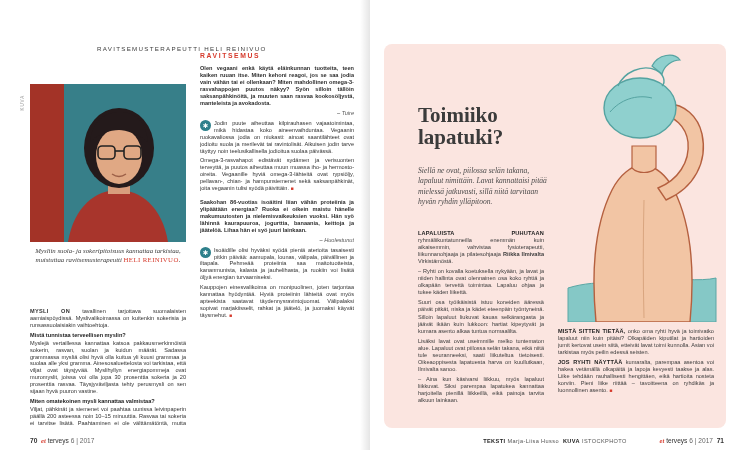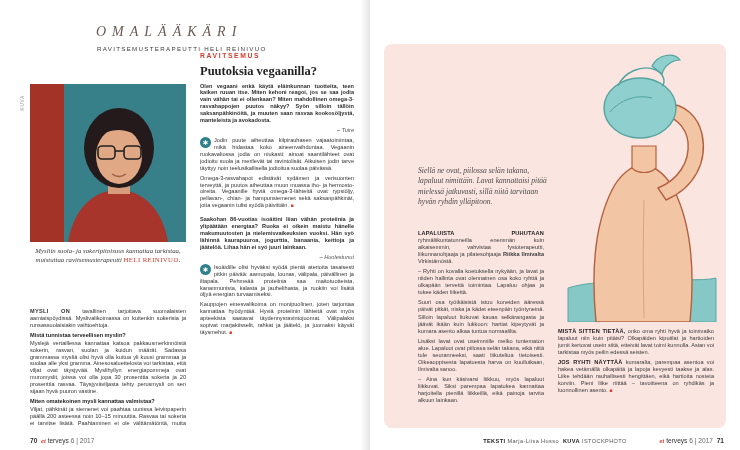--- a/index.html
+++ b/index.html
@@ -64,21 +64,20 @@
            letter-spacing:.4px;color:#555}
   .credits b{color:#222}
 </style>
 </head>
 <body>
 
 <div class="spread">
 
   <div class="page-left">
 
-    <div class="kicker">OMALÄÄKÄRI</div>
     <div class="kicker-sub">RAVITSEMUSTERAPEUTTI HELI REINIVUO</div>
 
     <div class="vcredit">KUVA</div>
 
     <div class="photo">
       <svg width="156" height="158" viewBox="0 0 156 158">
         <rect width="156" height="158" fill="#377f89"></rect>
         <rect width="34" height="158" fill="#a33327"></rect>
         <path d="M38,158 C44,122 66,106 88,106 C110,106 132,122 138,158 Z" fill="#a8352c"></path>
         <rect x="78" y="92" width="22" height="18" fill="#d89d7d"></rect>
@@ -98,21 +97,20 @@
     <div class="lcol1 small">
       <p><b class="lead">MYSLI ON</b><span> tavallinen tarjottava suomalaisten aamiaispöydissä. Myslivalikoimassa on kuitenkin sokerisia ja runsassuolaisiakin vaihtoehtoja.</span></p>
       <p class="subq">Mistä tunnistaa terveellisen myslin?</p>
       <p>Myslejä vertaillessa kannattaa katsoa pakkausmerkinnöistä sokerin, rasvan, suolan ja kuidun määrät. Sadassa grammassa mysliä olisi hyvä olla kuitua yli kuusi grammaa ja suolaa alle yksi gramma. Ainesosaluettelosta voi tarkistaa, että viljat ovat täysjyvää. Myslihyllyn energiapommeja ovat muromyslit, joissa voi olla jopa 30 prosenttia sokeria ja 20 prosenttia rasvaa. Täysjyväviljasta tehty perusmysli on sen sijaan hyvä puuron vastine.</p>
       <p class="subq">Miten omatekoinen mysli kannattaa valmistaa?</p>
       <p>Viljat, pähkinät ja siemenet voi paahtaa uunissa leivinpaperin päällä 200 asteessa noin 10–15 minuuttia. Rasvaa tai sokeria ei tarvitse lisätä. Paahtaminen ei ole välttämätöntä, mutta varsinkin siemenet ja pähkinät ovat helpommin sulavia paahdettuina. Kotitekoinen mysli säilyy kannellisessa purkissa pari viikkoa.</p>
     </div>
 
     <div class="mcol small">
       <div class="tag">RAVITSEMUS</div>
-      <div class="qtitle">Puutoksia vegaanilla?</div>
       <p class="qtext">Olen vegaani enkä käytä eläinkunnan tuotteita, teen kaiken ruuan itse. Miten kehoni reagoi, jos se saa jodia vain vähän tai ei ollenkaan? Miten mahdollinen omega-3-rasvahappojen puutos näkyy? Syön silloin tällöin saksanpähkinöitä, ja muuten saan rasvaa kookosöljystä, manteleista ja avokadosta.</p>
       <p class="sign">– Tuire</p>
 
       <div class="answer">
         <span class="a-icon">✱</span>
         <p>Jodin puute aiheuttaa kilpirauhasen vajaatoimintaa, mikä hidastaa koko aineenvaihduntaa. Vegaanin ruokavaliossa jodia on niukasti: ainoat saantilähteet ovat jodioitu suola ja merilevät tai ravintolisät. Aikuisen jodin tarve täyttyy noin teelusikallisella jodioitua suolaa päivässä.</p>
         <p><span>Omega-3-rasvahapot edistävät sydämen ja verisuonten terveyttä, ja puutos aiheuttaa muun muassa iho- ja hermosto-oireita. Vegaanille hyviä omega-3-lähteitä ovat rypsiöljy, pellavan-, chian- ja hampunsiemenet sekä saksanpähkinät, joita vegaanin tulisi syödä päivittäin.</span> <span class="endmark">■</span></p>
       </div>
 
       <p class="qtext">Saakohan 86-vuotias isoäitini liian vähän proteiinia ja ylipäätään energiaa? Ruoka ei oikein maistu hänelle makumuutosten ja nielemisvaikeuksien vuoksi. Hän syö lähinnä kaurapuuroa, jogurttia, banaania, keittoja ja jäätelöä. Lihaa hän ei syö juuri lainkaan.</p>
@@ -126,20 +124,21 @@
     </div>
 
     <div class="folio folio-l"><b>70</b>&nbsp; <span class="et">et</span> <span>terveys</span> <span class="issue">6 | 2017</span></div>
   </div>
 
   <div class="gutter"></div>
 
   <div class="page-right">
     <div class="panel">
 
+      <div class="headline2">Toimiiko lapatuki?</div>
       <p class="intro">Siellä ne ovat, piilossa selän takana, lapaluut nimittäin. Lavat kannattaisi pitää mielessä jatkuvasti, sillä niitä tarvitaan hyvän ryhdin ylläpitoon.</p>
 
       <div class="illu">
         <svg width="162" height="272" viewBox="0 0 162 272">
           <path d="M8,238 C40,228 70,236 90,232 C115,227 140,232 156,228 L156,272 L8,272 Z" fill="#85c8c6" stroke="#5aa7a5" stroke-width="1"></path>
           <path d="M36,272 C30,210 38,168 52,140 C60,124 72,116 82,114 C94,116 106,124 114,140 C128,168 136,210 130,272 Z" fill="#f2c5a4" stroke="#b5603f" stroke-width="1.4"></path>
           <path d="M84,150 C83,190 83,230 84,268" fill="none" stroke="#d9a57f" stroke-width="1"></path>
           <path d="M72,96 L72,118 C78,124 90,124 96,118 L96,96 Z" fill="#f2c5a4" stroke="#b5603f" stroke-width="1.2"></path>
           <path d="M106,150 C134,138 148,112 142,84 C138,66 124,54 108,54 C102,54 98,58 100,64 C114,66 126,76 128,92 C130,112 118,130 98,138 Z" fill="#f2c5a4" stroke="#b5603f" stroke-width="1.4"></path>
           <ellipse cx="80" cy="58" rx="36" ry="30" fill="#8fd0ce" stroke="#55a3a1" stroke-width="1.4"></ellipse>

